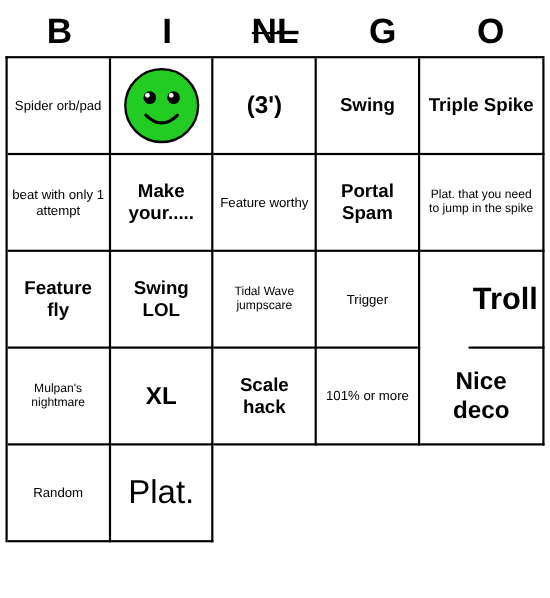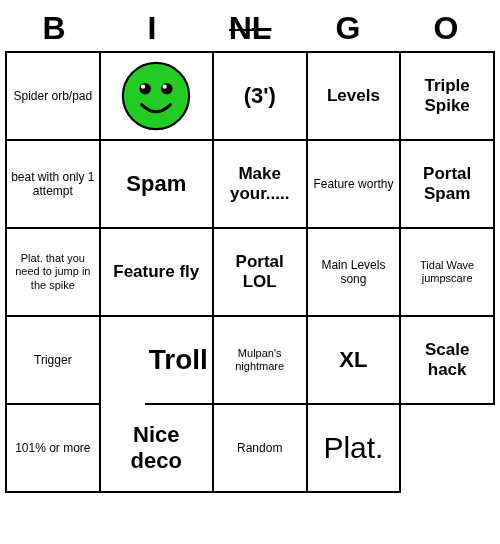--- a/index.html
+++ b/index.html
@@ -102,33 +102,31 @@
       <svg class="smiley" viewBox="0 0 100 100">
         <circle cx="50" cy="50" r="46" fill="#22cc22" stroke="#000" stroke-width="3"></circle>
         <circle cx="35" cy="40" r="8" fill="#000"></circle>
         <circle cx="65" cy="40" r="8" fill="#000"></circle>
         <circle cx="32" cy="37" r="3" fill="#fff"></circle>
         <circle cx="62" cy="37" r="3" fill="#fff"></circle>
         <path d="M30 62 Q50 82 70 62" stroke="#000" stroke-width="4" fill="none" stroke-linecap="round"></path>
       </svg>
     </div>
     <div class="bingo-cell cell-large">(3')</div>
-    <div class="bingo-cell cell-medium">Levels</div>
+    <div class="bingo-cell cell-medium">Swing</div>
     <div class="bingo-cell cell-medium">Triple Spike</div>
 
     <div class="bingo-cell cell-small">beat with only 1 attempt</div>
-    <div class="bingo-cell cell-large">Spam</div>
     <div class="bingo-cell cell-medium">Make your.....</div>
     <div class="bingo-cell cell-small">Feature worthy</div>
     <div class="bingo-cell cell-medium">Portal Spam</div>
 
     <div class="bingo-cell cell-xsmall">Plat. that you need to jump in the spike</div>
     <div class="bingo-cell cell-medium">Feature fly</div>
-    <div class="bingo-cell cell-medium">Portal LOL</div>
-    <div class="bingo-cell cell-small">Main Levels song</div>
+    <div class="bingo-cell cell-medium">Swing LOL</div>
     <div class="bingo-cell cell-xsmall">Tidal Wave jumpscare</div>
 
     <div class="bingo-cell cell-small">Trigger</div>
     <div class="bingo-cell" style="font-size:28px; font-weight:bold;margin-left:44px;">Troll</div>
     <div class="bingo-cell cell-xsmall">Mulpan's nightmare</div>
     <div class="bingo-cell cell-large">XL</div>
 
     <div class="bingo-cell cell-medium">Scale hack</div>
     <div class="bingo-cell cell-small">101% or more</div>
     <div class="bingo-cell cell-large">Nice deco</div>

